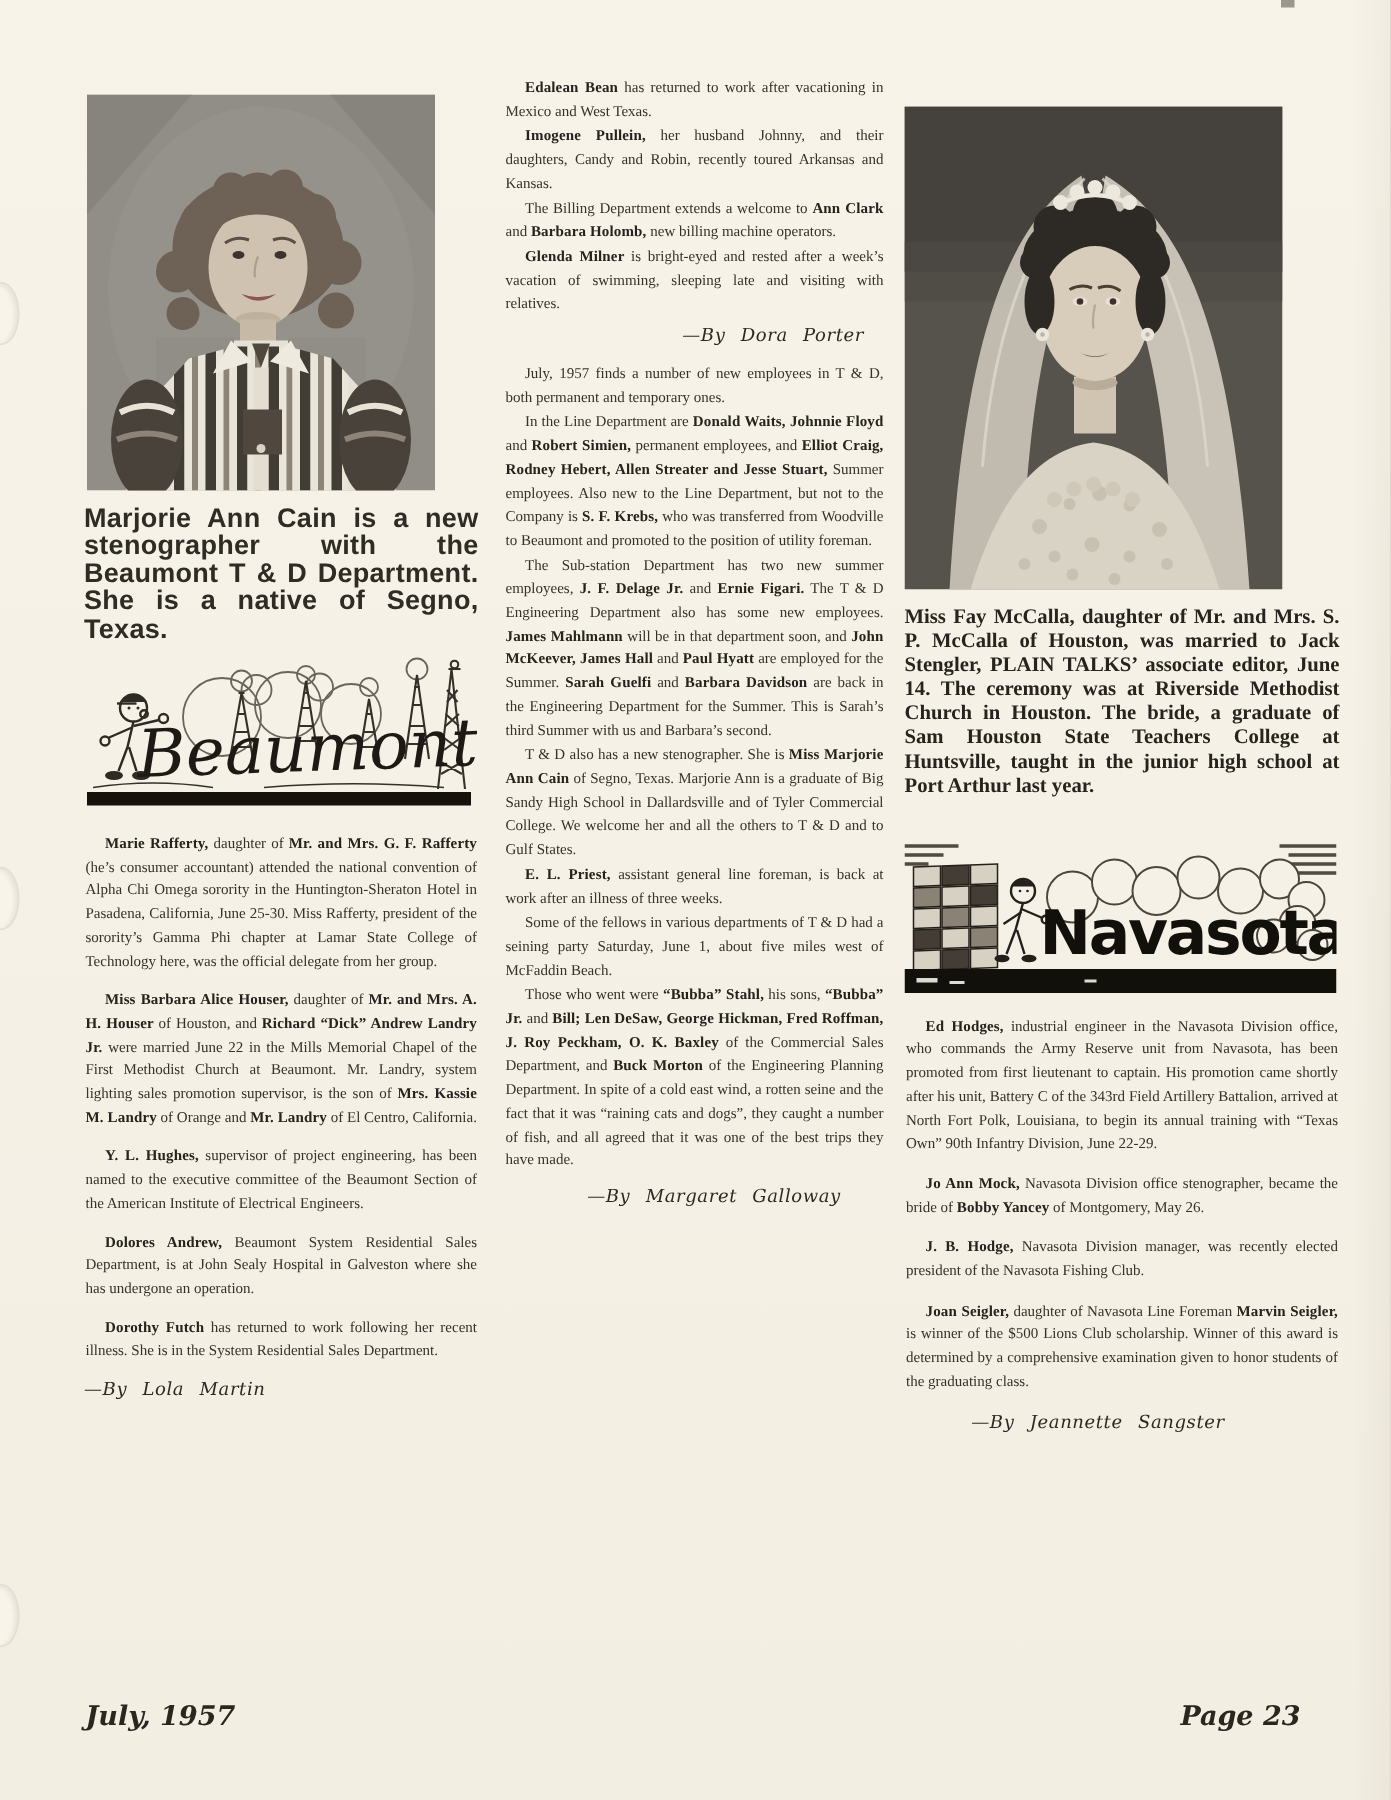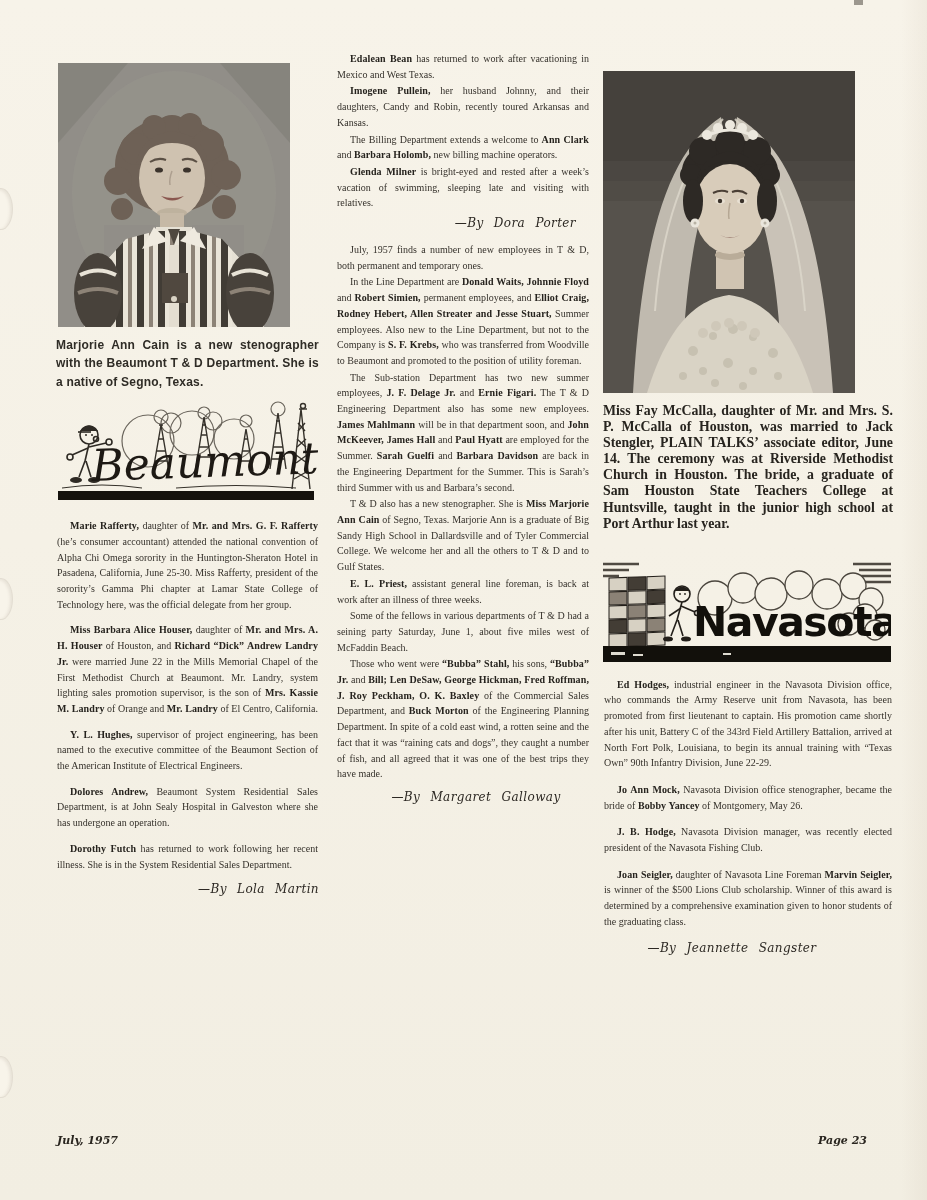--- a/index.html
+++ b/index.html
@@ -18,34 +18,34 @@
   .col-left{left:56px;top:63px;width:263px;}
   .col-mid{left:336px;top:50px;width:254px;}
   .col-right{left:603px;top:71px;width:290px;}
   .para{margin:1px;font-size:10px;line-height:15.7px;text-indent:13px;text-align:justify;}
   .para b{font-weight:bold;color:#26231e;letter-spacing:.1px;}
   .spaced .para{margin-bottom:10px;}
   .spaced-r .para{margin-bottom:11px;}
   .dense .para{margin-bottom:1px;}
   .photo{display:block;}
   .caption-sans{font-family:"Liberation Sans",sans-serif;font-weight:bold;color:#2f2c26;
-    font-size:12px;line-height:18.4px;margin:9px 0 0 0;text-align:justify;letter-spacing:.2px;}
+    font-size:18px;line-height:18.4px;margin:9px 0 0 0;text-align:justify;letter-spacing:.2px;}
   .caption-serif{font-weight:bold;color:#27241f;font-size:13.8px;line-height:16.1px;
     margin:10px 0 0 0;text-align:justify;}
   .byline{font-family:"DejaVu Serif",serif;font-style:italic;font-size:12px;color:#2c2823;
     margin:8px 0 12px 0;word-spacing:6px;letter-spacing:.4px;text-indent:0;}
-  .byline-right{text-align:right;}
+  .byline-right{text-align:left;}
   .byline-mid{text-align:right;padding-right:14px;margin-top:5px;}
   .byline-center{text-align:center;padding-left:26px;}
   .byline-r{text-align:center;padding-right:32px;}
   .section-art{display:block;}
   .art-left{margin:10px 0 15px 0;}
   .art-right{margin:26px 0 15px 0;}
   .footer{position:absolute;font-family:"DejaVu Serif",serif;font-weight:bold;font-style:italic;
-    font-size:11px;color:#2a2620;}
+    font-size:18px;color:#2a2620;}
   .footer-left{left:57px;top:1134px;}
   .footer-right{right:60px;top:1134px;text-align:right;}
 </style>
 </head>
 <body>
 
 <div class="page">
 
   <div class="punch" style="top:188px"></div>
   <div class="punch" style="top:578px"></div>

